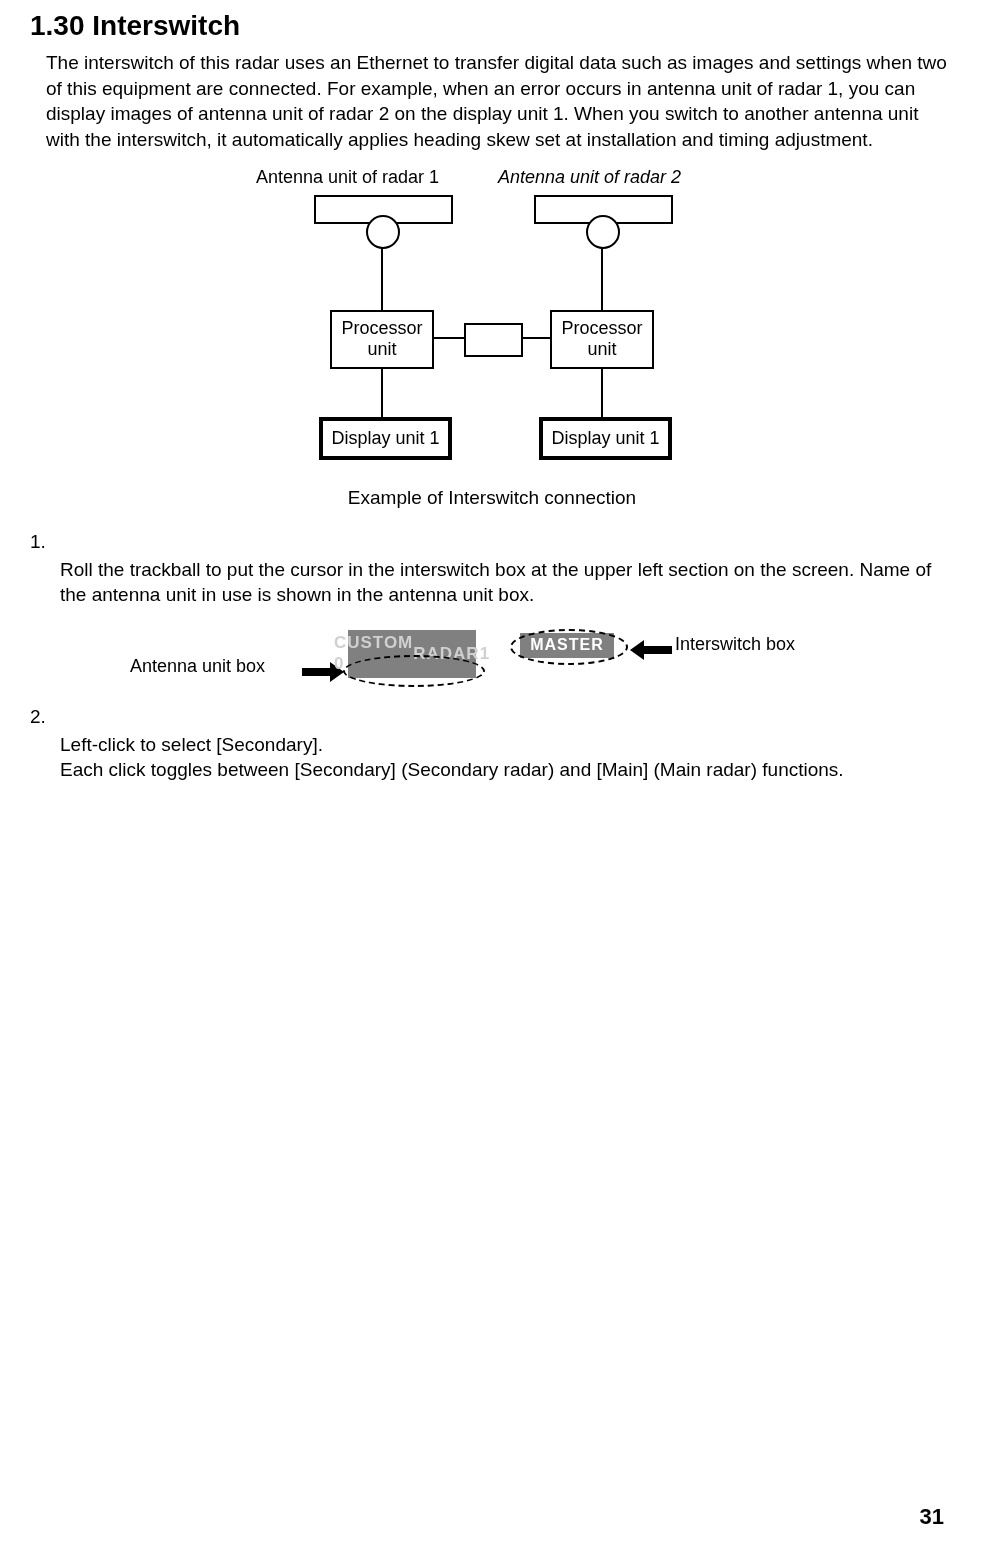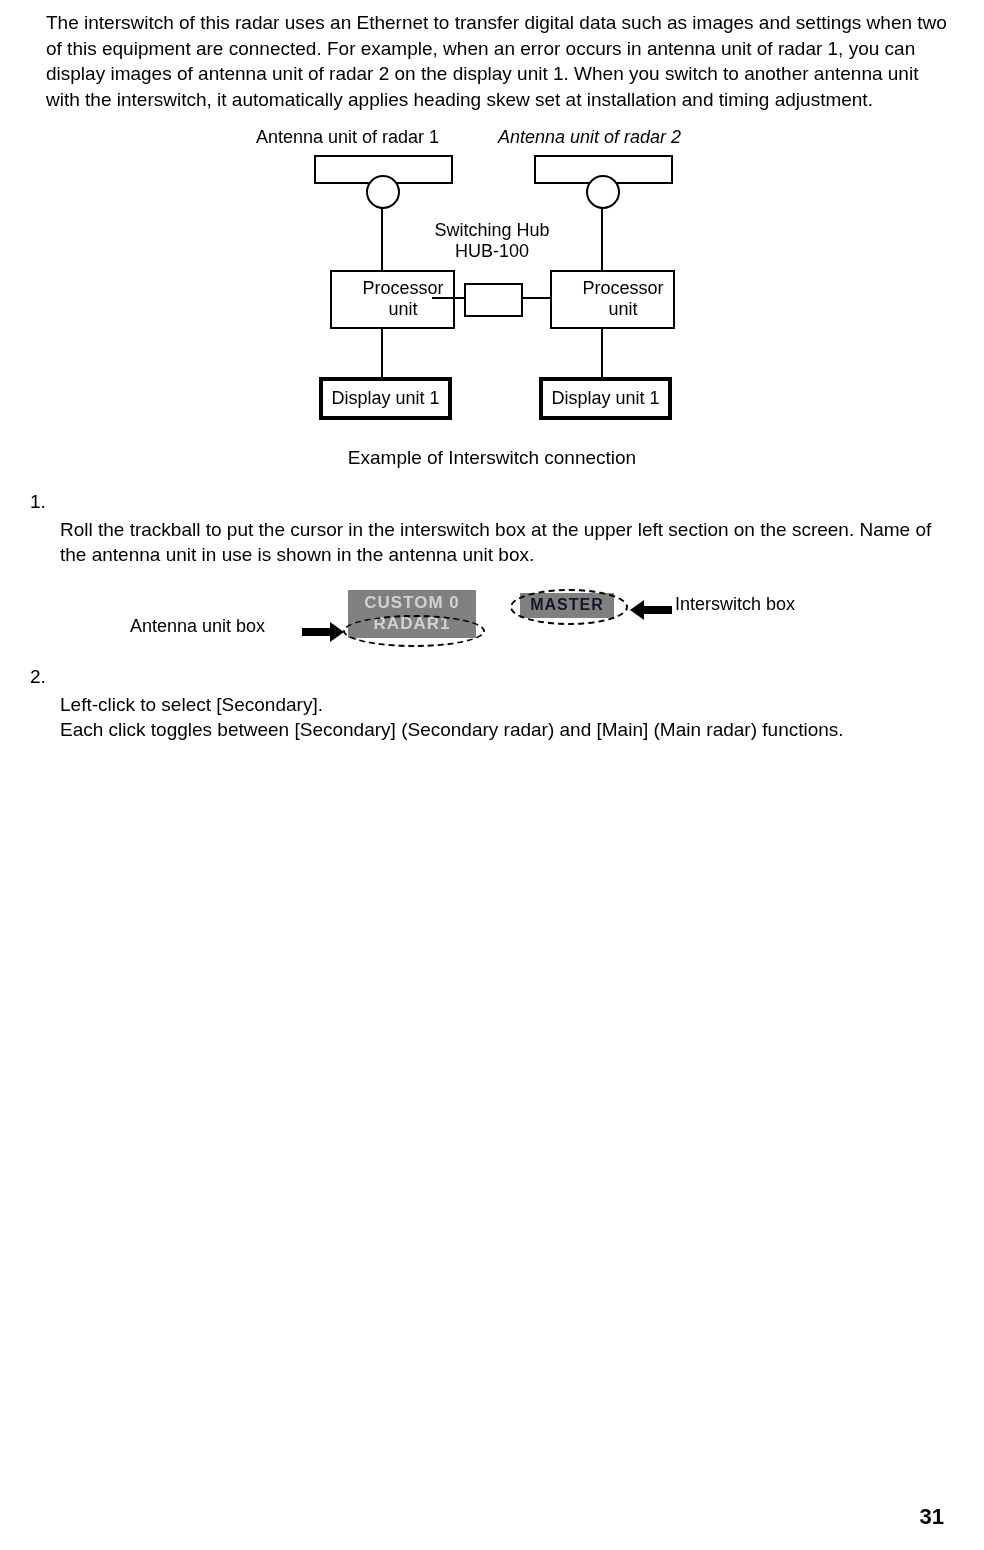--- a/index.html
+++ b/index.html
@@ -48,21 +48,21 @@
   .ant-circle-2 { top: 50px; left: 344px; }
 
   .vline { position:absolute; width:2px; background:#000; }
   .hline { position:absolute; height:2px; background:#000; }
 
   .v1a { left:139px; top:83px; height:62px; }
   .v2a { left:359px; top:83px; height:62px; }
 
   .hub-label { position:absolute; top:95px; left:175px; width:150px; text-align:center; line-height:1.2; }
 
-  .proc-box { position:absolute; width:100px; height:55px; border:2px solid #000; display:flex; align-items:center; justify-content:center; text-align:center; line-height:1.15; background:#fff;padding-left:21px; }
+  .proc-box { position:absolute; width:100px; height:55px; border:2px solid #000; display:flex; align-items:center; justify-content:center; text-align:center; line-height:1.15; background:#fff; }
   .proc-box-1 { top:145px; left:88px; }
   .proc-box-2 { top:145px; left:308px; }
 
   .hub-box { position:absolute; top:158px; left:222px; width:55px; height:30px; border:2px solid #000; background:#fff; }
 
   .h-left { top:172px; left:190px; width:32px; }
   .h-right { top:172px; left:279px; width:29px; }
 
   .v1b { left:139px; top:202px; height:50px; }
   .v2b { left:359px; top:202px; height:50px; }
@@ -99,60 +99,57 @@
     position:absolute; top:24px; left:600px; display:flex; align-items:center;
   }
   .arrow-left-shape .head {
     width:0; height:0; border-right:14px solid #000; border-top:10px solid transparent; border-bottom:10px solid transparent;
   }
   .arrow-left-shape .shaft { width:28px; height:8px; background:#000; }
 
   .custom-box {
     position:absolute; top:14px; left:318px; width:128px; height:48px; background:#808080; color:#d0d0d0;
     font-family: Arial, sans-serif; font-weight:bold; font-size:17px; letter-spacing:1px;
-    display:flex; flex-direction:column; align-items:center; justify-content:center; line-height:1.2;
+    display:flex; flex-direction:row; align-items:center; justify-content:center; line-height:1.2;
   }
   .dashed-ellipse-1 {
     position:absolute; top:39px; left:313px; width:138px; height:28px; border:2px dashed #000; border-radius:50%;
   }
   .master-box {
-    position:absolute; top:17px; left:490px; width:94px; height:25px; background:#808080; color:#0f172a;
+    position:absolute; top:17px; left:490px; width:94px; height:25px; background:#808080; color:#ffffff;
     font-weight:bold; font-size:16px; letter-spacing:1px; display:flex; align-items:center; justify-content:center;
   }
   .dashed-ellipse-2 {
     position:absolute; top:13px; left:480px; width:114px; height:32px; border:2px dashed #000; border-radius:50%;
   }
 
   .page-num {
     position:absolute; bottom:20px; right:40px; font-size:22px; font-weight:bold;
   }
 </style>
 </head>
 <body>
 
 <div class="page">
+  <h1>1.30 Interswitch</h1>
   <p class="intro">The interswitch of this radar uses an Ethernet to transfer digital data such as images and settings when two of this equipment are connected. For example, when an error occurs in antenna unit of radar 1, you can display images of antenna unit of radar 2 on the display unit 1. When you switch to another antenna unit with the interswitch, it automatically applies heading skew set at installation and timing adjustment.</p>
 
   <div class="diagram-wrap">
     <div class="diagram">
       <div class="ant-label-1">Antenna unit of radar 1</div>
       <div class="ant-label-2">Antenna unit of radar 2</div>
 
       <div class="ant-box ant-box-1"></div>
       <div class="ant-box ant-box-2"></div>
       <div class="ant-circle ant-circle-1"></div>
       <div class="ant-circle ant-circle-2"></div>
 
       <div class="vline v1a"></div>
       <div class="vline v2a"></div>
 
-      <div class="hub-label">
-        <span>Switching Hub</span><br>
-        <span>HUB-100</span>
-      </div>
 
       <div class="proc-box proc-box-1">
           <span>Processor unit</span>
         </div>
       <div class="proc-box proc-box-2">
           <span>Processor unit</span>
         </div>
       <div class="hub-box"></div>
 
       <div class="hline h-left"></div>

